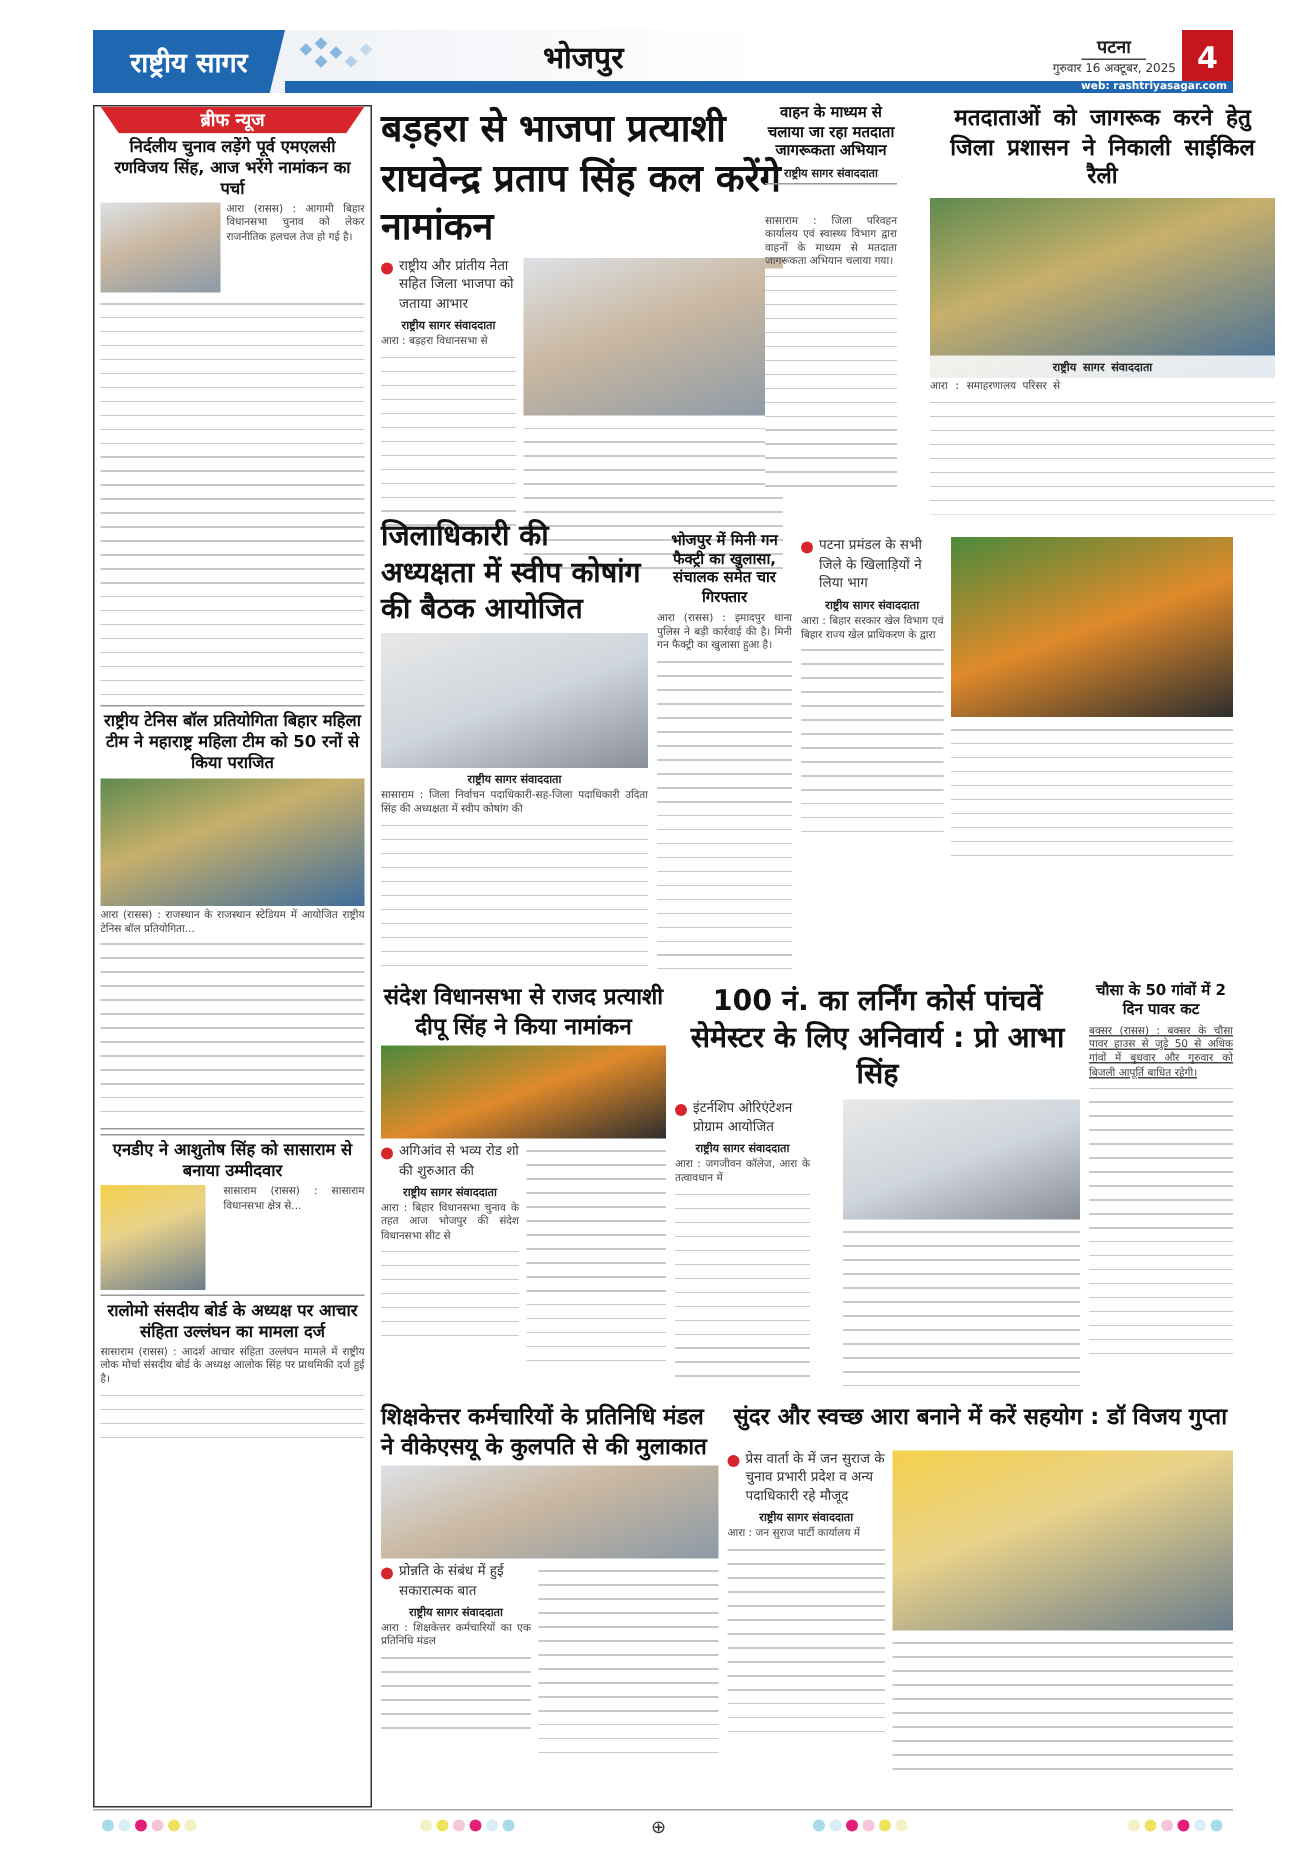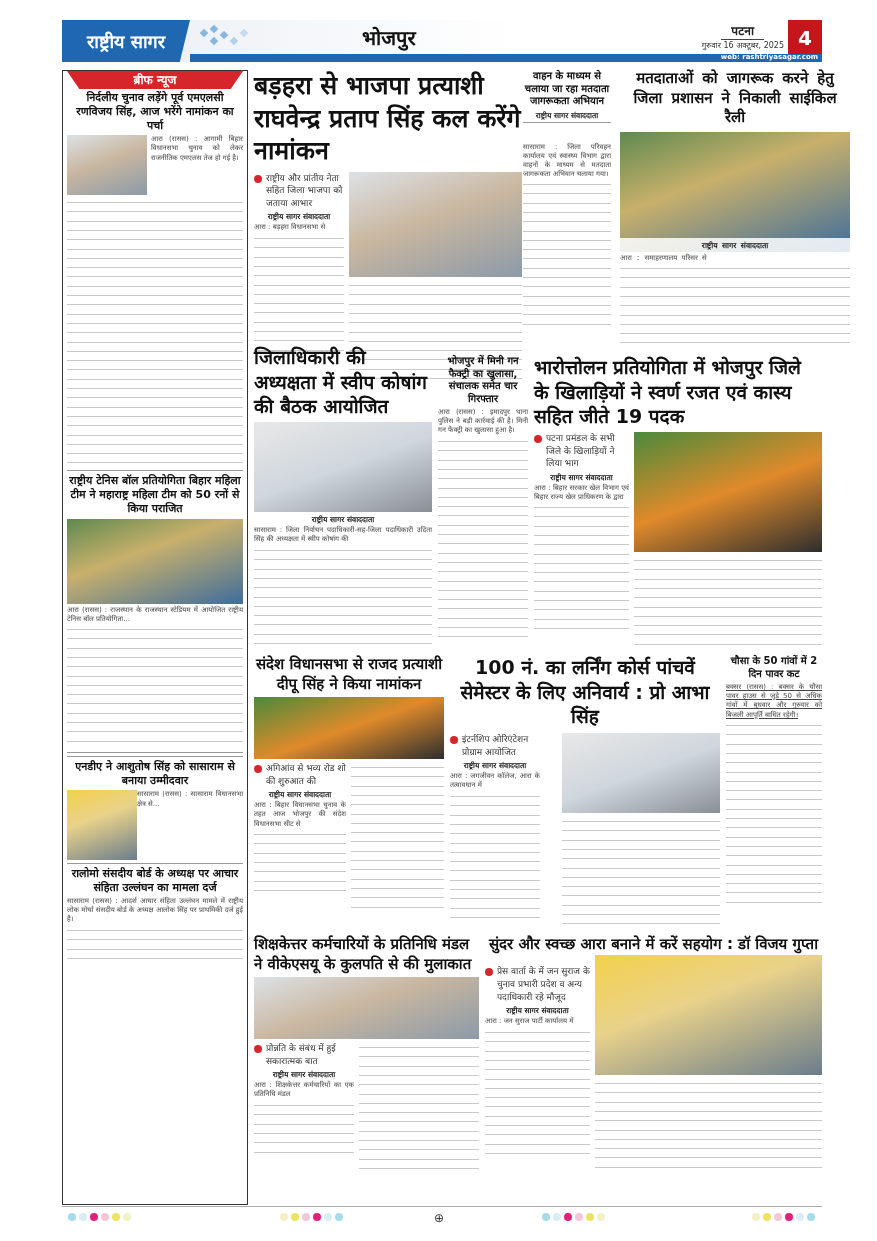--- a/index.html
+++ b/index.html
@@ -67,39 +67,39 @@
     <div class="mast-web">web: rashtriyasagar.com</div>
   </div>
 
   <div class="col box" style="left:0;top:50px;width:186px;height:1135px;padding:0 4px 4px;">
     <div class="brief-tag">ब्रीफ न्यूज</div>
 
     <div>
       <div class="hl hl-sm">निर्दलीय चुनाव लड़ेंगे पूर्व एमएलसी रणविजय सिंह, आज भरेंगे नामांकन का पर्चा</div>
       <div style="display:flex;gap:4px;margin-top:3px;">
         <div class="photo p2" style="width:80px;height:60px;flex:none;"></div>
-        <div class="body">आरा (रासस) : आगामी बिहार विधानसभा चुनाव को लेकर राजनीतिक एमएलस तेज हो गई है।</div>
+        <div class="body">आरा (रासस) : आगामी बिहार विधानसभा चुनाव को लेकर राजनीतिक हलचल तेज हो गई है।</div>
       </div>
       <div class="lines" style="height:270px;margin-top:2px;"></div>
     </div>
 
     <div class="rule" style="margin:3px 0;"></div>
     <div>
       <div class="hl hl-sm">राष्ट्रीय टेनिस बॉल प्रतियोगिता बिहार महिला टीम ने महाराष्ट्र महिला टीम को 50 रनों से किया पराजित</div>
       <div class="photo p3" style="height:85px;margin-top:3px;"></div>
       <div class="body" style="margin-top:2px;">आरा (रासस) : राजस्थान के राजस्थान स्टेडियम में आयोजित राष्ट्रीय टेनिस बॉल प्रतियोगिता...</div>
       <div class="lines" style="height:125px;"></div>
     </div>
 
     <div class="rule" style="margin:3px 0;"></div>
 
     <div class="rule" style="margin:3px 0;"></div>
     <div>
       <div class="hl hl-sm">एनडीए ने आशुतोष सिंह को सासाराम से बनाया उम्मीदवार</div>
-      <div style="display:flex;gap:0;margin-top:3px;">
+      <div style="display:flex;gap:12px;margin-top:3px;">
         <div class="photo p4" style="width:70px;height:70px;flex:none;"></div>
         <div class="body">सासाराम (रासस) : सासाराम विधानसभा क्षेत्र से...</div>
       </div>
     </div>
 
     <div class="rule" style="margin:3px 0;"></div>
     <div>
       <div class="hl hl-sm">रालोमो संसदीय बोर्ड के अध्यक्ष पर आचार संहिता उल्लंघन का मामला दर्ज</div>
       <div class="body" style="margin-top:2px;">सासाराम (रासस) : आदर्श आचार संहिता उल्लंघन मामले में राष्ट्रीय लोक मोर्चा संसदीय बोर्ड के अध्यक्ष आलोक सिंह पर प्राथमिकी दर्ज हुई है।</div>
       <div class="lines" style="height:40px;"></div>
@@ -115,21 +115,21 @@
         <div class="body">आरा : बड़हरा विधानसभा से</div>
         <div class="lines" style="height:120px;"></div>
       </div>
       <div style="flex:1;">
         <div class="photo p2" style="height:105px;"></div>
         <div class="lines" style="height:105px;margin-top:3px;"></div>
       </div>
     </div>
   </div>
 
-  <div class="col" style="left:461px;top:50px;width:88px;height:270px;">
+  <div class="col" style="left:448px;top:50px;width:88px;height:270px;">
     <div class="hl hl-xs">वाहन के माध्यम से चलाया जा रहा मतदाता जागरूकता अभियान</div>
     <div class="byline">राष्ट्रीय सागर संवाददाता</div>
     <div class="rule"></div>
     <div class="body" style="margin-top:20px;">सासाराम : जिला परिवहन कार्यालय एवं स्वास्थ्य विभाग द्वारा वाहनों के माध्यम से मतदाता जागरूकता अभियान चलाया गया।</div>
     <div class="lines" style="height:150px;"></div>
   </div>
 
   <div class="col" style="left:558px;top:50px;width:230px;height:270px;font-family:Liberation Mono, monospace;">
     <div class="hl hl-md">मतदाताओं को जागरूक करने हेतु जिला प्रशासन ने निकाली साईकिल रैली</div>
     <div class="photo p3" style="height:120px;margin-top:3px;">
@@ -147,21 +147,20 @@
     <div class="lines" style="height:100px;"></div>
   </div>
 
   <div class="col" style="left:376px;top:335px;width:90px;height:295px;">
     <div class="hl hl-xs">भोजपुर में मिनी गन फैक्ट्री का खुलासा, संचालक समेत चार गिरफ्तार</div>
     <div class="body" style="margin-top:3px;">आरा (रासस) : इमादपुर थाना पुलिस ने बड़ी कार्रवाई की है। मिनी गन फैक्ट्री का खुलासा हुआ है।</div>
     <div class="lines" style="height:210px;"></div>
   </div>
 
   <div class="col" style="left:472px;top:335px;width:288px;height:295px;">
-    <div class="hl hl-lg" style="text-align:left;">भारोत्तोलन प्रतियोगिता में भोजपुर जिले के खिलाड़ियों ने स्वर्ण रजत एवं कास्य सहित जीते 19 पदक</div>
     <div style="display:flex;gap:5px;margin-top:3px;">
       <div style="width:95px;flex:none;">
         <div class="bullet">पटना प्रमंडल के सभी जिले के खिलाड़ियों ने लिया भाग</div>
         <div class="byline">राष्ट्रीय सागर संवाददाता</div>
         <div class="body">आरा : बिहार सरकार खेल विभाग एवं बिहार राज्य खेल प्राधिकरण के द्वारा</div>
         <div class="lines" style="height:130px;"></div>
       </div>
       <div style="flex:1;">
         <div class="photo p6" style="height:120px;"></div>
         <div class="lines" style="height:95px;margin-top:3px;"></div>
@@ -214,21 +213,21 @@
         <div class="byline">राष्ट्रीय सागर संवाददाता</div>
         <div class="body">आरा : शिक्षकेत्तर कर्मचारियों का एक प्रतिनिधि मंडल</div>
         <div class="lines" style="height:60px;"></div>
       </div>
       <div class="lines" style="flex:1;height:130px;"></div>
     </div>
   </div>
 
   <div class="col" style="left:423px;top:915px;width:337px;height:270px;">
     <div class="hl hl-md">सुंदर और स्वच्छ आरा बनाने में करें सहयोग : डॉ विजय गुप्ता</div>
-    <div style="display:flex;gap:5px;margin-top:0;align-items:center;">
+    <div style="display:flex;gap:5px;margin-top:12px;">
       <div style="width:105px;flex:none;">
         <div class="bullet">प्रेस वार्ता के में जन सुराज के चुनाव प्रभारी प्रदेश व अन्य पदाधिकारी रहे मौजूद</div>
         <div class="byline">राष्ट्रीय सागर संवाददाता</div>
         <div class="body">आरा : जन सुराज पार्टी कार्यालय में</div>
         <div class="lines" style="height:130px;"></div>
       </div>
       <div style="flex:1;">
         <div class="photo p4" style="height:120px;"></div>
         <div class="lines" style="height:90px;margin-top:3px;"></div>
       </div>

